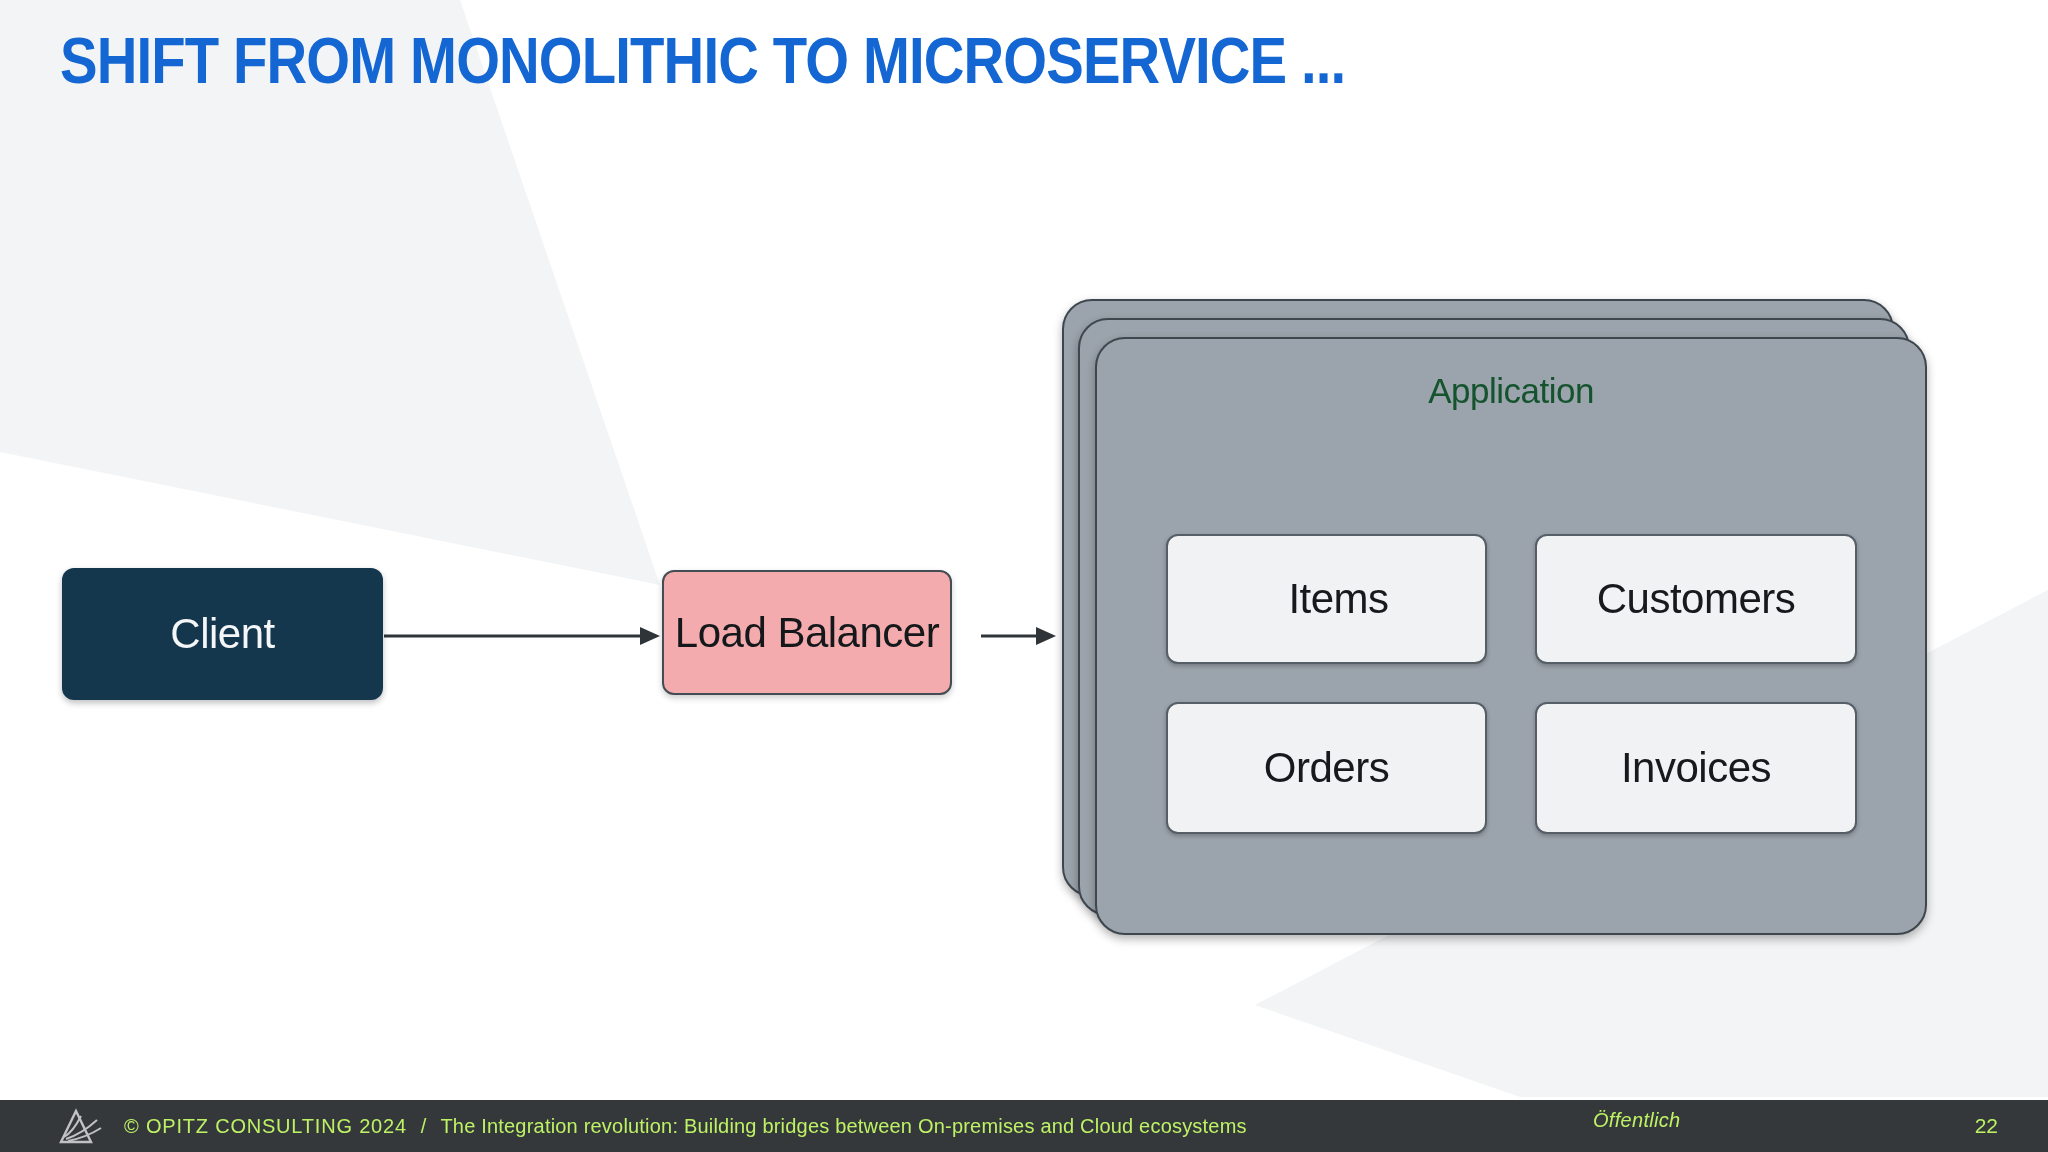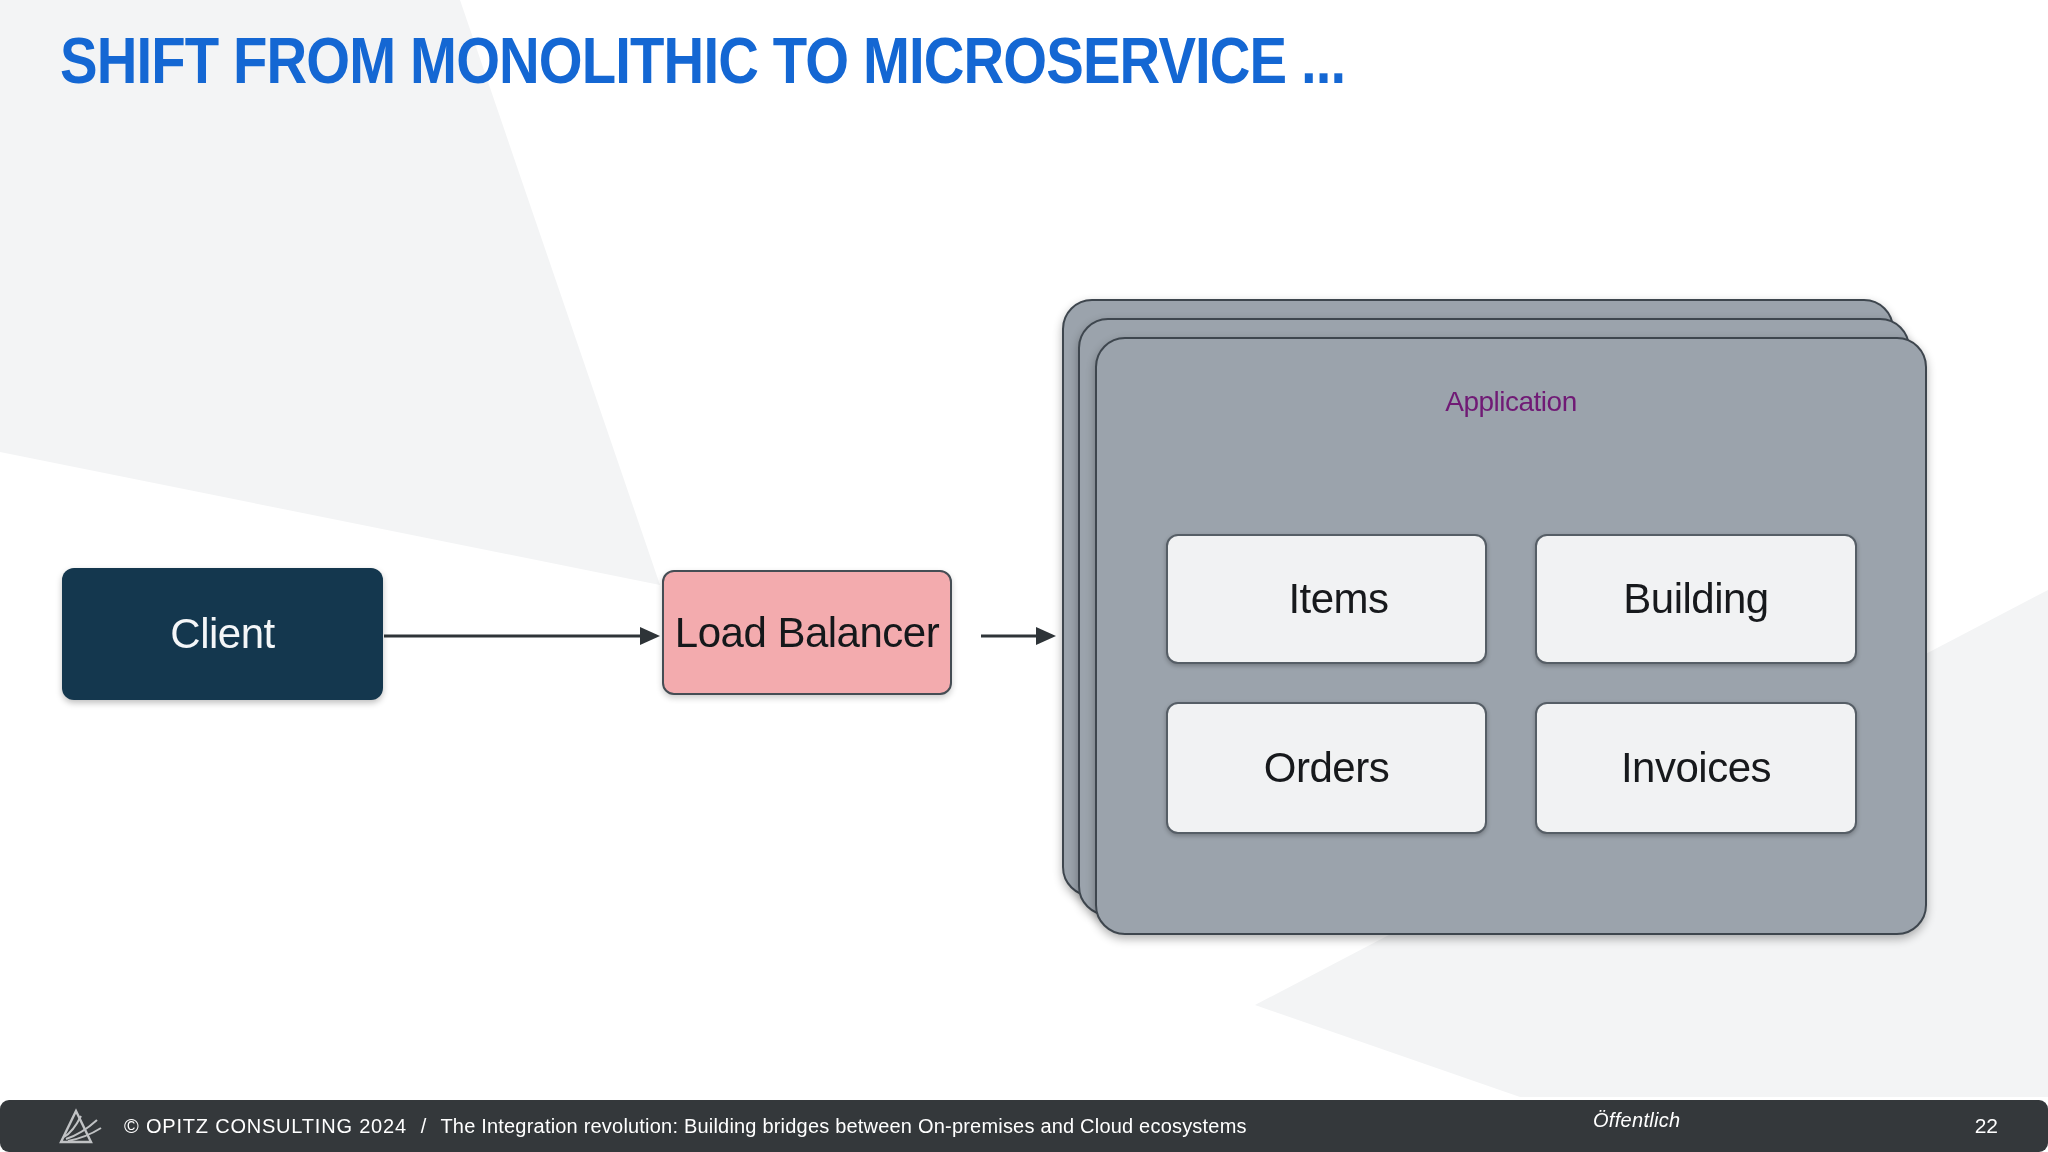--- a/index.html
+++ b/index.html
@@ -46,44 +46,43 @@
     background:#9BA3AC;
     border:2.5px solid #3E464E;
     border-radius:30px;
     box-sizing:border-box;
     box-shadow:0 4px 10px rgba(0,0,0,0.3);
   }
   .card-back2{left:1062px;top:299px;}
   .card-back1{left:1078px;top:318px;}
   .card-front{left:1095px;top:337px;}
   .app-label{
-    position:absolute;top:47px;left:0;width:100%;
+    position:absolute;top:32px;left:0;width:100%;
     text-align:center;
-    font-size:28px;color:#701a75;letter-spacing:-0.5px;
+    font-size:35px;color:#14532d;letter-spacing:-0.5px;
   }
   .module{
     position:absolute;
     display:flex;align-items:center;justify-content:center;
     background:#F1F2F3;
     border:2px solid #565E66;
     border-radius:12px;
     box-sizing:border-box;
     font-size:42px;color:#17191C;letter-spacing:-0.5px;
     box-shadow:0 2px 4px rgba(0,0,0,0.25);
   }
   .mod-items    {left:69px; top:195px;width:321px;height:130px;padding-left:24px;}
   .mod-customers{left:438px;top:195px;width:322px;height:130px;}
   .mod-orders   {left:69px; top:363px;width:321px;height:132px;}
   .mod-invoices {left:438px;top:363px;width:322px;height:132px;}
   .footer{
     position:absolute;left:0;top:1100px;width:2048px;height:52px;z-index:5;
-    background:#34383B;color:#ffffff;
+    background:#34383B;color:#bef264;
     display:flex;align-items:center;
     font-size:20px;
-    border-radius:9px;
   }
   .footer-logo{position:absolute;left:56px;top:7px;}
   .footer-main{position:absolute;left:124px;top:0;height:52px;display:flex;align-items:center;}
   .footer-copyright{letter-spacing:0.8px;white-space:nowrap;}
   .footer-sep{margin:0 14px;}
   .footer-pres-title{white-space:nowrap;letter-spacing:0.2px;text-align:right;}
   .footer-classification{position:absolute;left:1593px;top:0;height:41px;display:flex;align-items:center;font-style:italic;letter-spacing:0.3px;}
   .footer-page{position:absolute;right:50px;top:0;height:52px;display:flex;align-items:center;font-size:21px;}
 </style>
 </head>
@@ -115,21 +114,21 @@
 
   <div class="node node-lb">
     <span>Load Balancer</span>
   </div>
 
   <div class="app-card card-back2"></div>
   <div class="app-card card-back1"></div>
   <div class="app-card card-front">
     <div class="app-label">Application</div>
     <div class="module mod-items">Items</div>
-    <div class="module mod-customers">Building</div>
+    <div class="module mod-customers">Customers</div>
     <div class="module mod-orders">Orders</div>
     <div class="module mod-invoices">Invoices</div>
   </div>
 
   <div class="footer">
     <svg class="footer-logo" width="48" height="38" viewBox="0 0 48 38">
       <path d="M5,35 L20,4 L35,35 Z" fill="none" stroke="#C0C2C4" stroke-width="2.4" stroke-linejoin="miter"></path>
       <path d="M8,30 C15,26 20,19 25,9" fill="none" stroke="#C0C2C4" stroke-width="2"></path>
       <path d="M10,32 C19,29 30,23 41,13" fill="none" stroke="#C0C2C4" stroke-width="2"></path>
       <path d="M12,34 C22,32 34,28 45,21" fill="none" stroke="#C0C2C4" stroke-width="2"></path>

